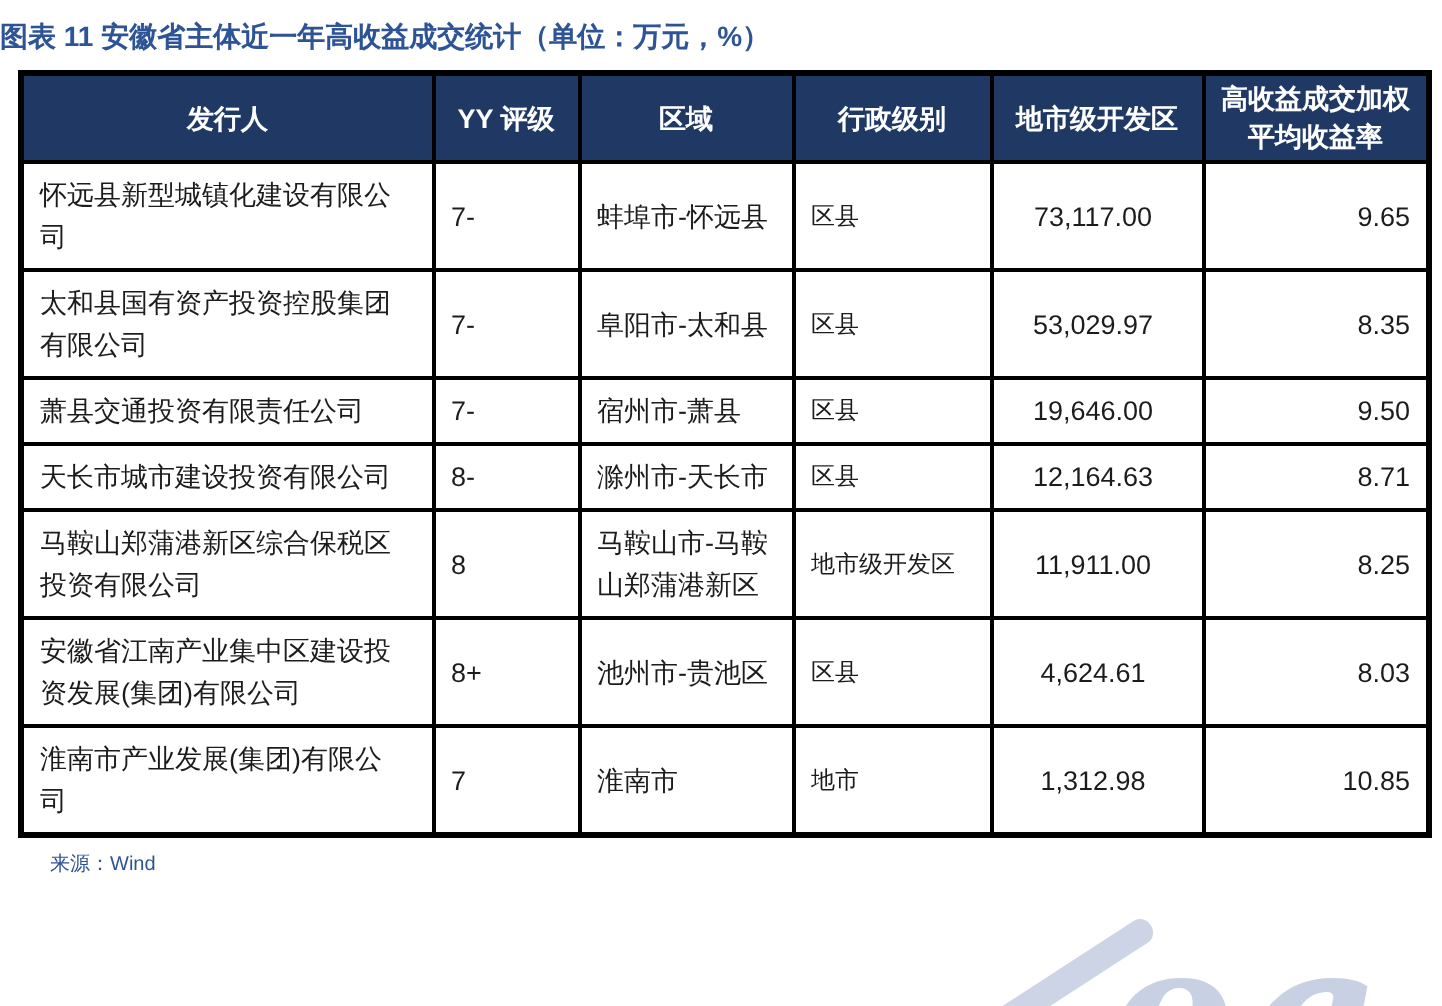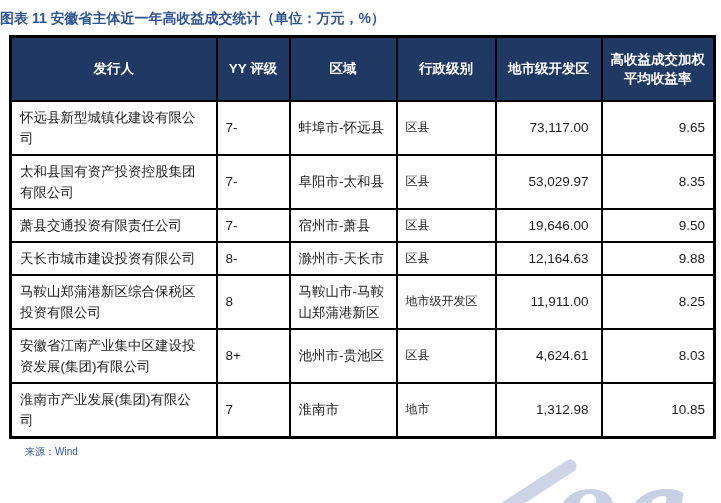--- a/index.html
+++ b/index.html
@@ -28,21 +28,21 @@
     border-collapse: collapse;
     table-layout: fixed;
     width: 704px;
     margin: 7px 0 0 9px;
     border: 3px solid var(--border-color);
   }
   .data-table th, .data-table td {
     border: 2px solid var(--border-color);
     overflow: hidden;
   }
-  .data-table thead tr { height: 64px; }
+  .data-table thead tr { height: 44px; }
   .data-table th {
     background: var(--header-bg);
     color: #ffffff;
     font-weight: bold;
     font-size: 13.5px;
     line-height: 19px;
     padding: 2px 4px;
     text-align: center;
     vertical-align: middle;
   }
@@ -50,21 +50,21 @@
     font-size: 13.5px;
     color: var(--body-text);
     line-height: 21px;
     padding: 5px 8px;
     vertical-align: middle;
     text-align: left;
     word-break: break-all;
   }
   .data-table td.c-issuer { padding-left: 8px; padding-right: 12px; }
   .data-table td.c-admin  { font-size: 12px; text-align: justify; }
-  .data-table td.c-num    { text-align: right; padding-right: 12px; margin-top: 32px; }
+  .data-table td.c-num    { text-align: center; padding-right: 12px; margin-top: 32px; }
   .data-table td.c-num2   { text-align: right; padding-right: 8px; }
   .source-note {
     margin: 6px 0 0 25px;
     font-size: 10px;
     color: var(--title-blue);
   }
   .watermark {
     position: absolute;
     left: 460px;
     top: 440px;
@@ -146,21 +146,21 @@
           <td class="c-admin">区县</td>
           <td class="c-num">19,646.00</td>
           <td class="c-num2">9.50</td>
         </tr>
         <tr>
           <td class="c-issuer">天长市城市建设投资有限公司</td>
           <td class="c-rating">8-</td>
           <td class="c-region">滁州市-天长市</td>
           <td class="c-admin">区县</td>
           <td class="c-num">12,164.63</td>
-          <td class="c-num2">9.88</td>
+          <td class="c-num2">8.71</td>
         </tr>
         <tr>
           <td class="c-issuer">马鞍山郑蒲港新区综合保税区投资有限公司</td>
           <td class="c-rating">8</td>
           <td class="c-region">马鞍山市-马鞍山郑蒲港新区</td>
           <td class="c-admin">地市级开发区</td>
           <td class="c-num">11,911.00</td>
           <td class="c-num2">8.25</td>
         </tr>
         <tr>

